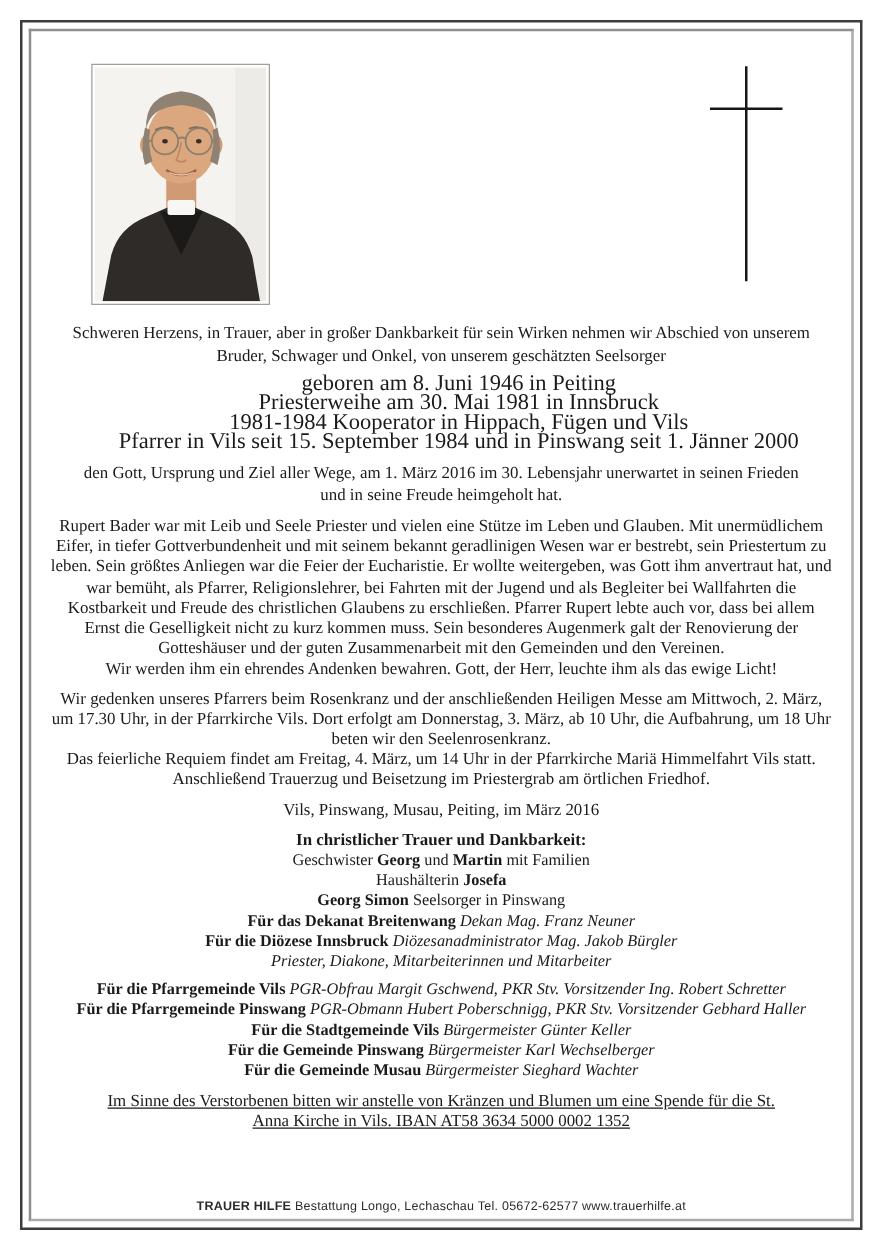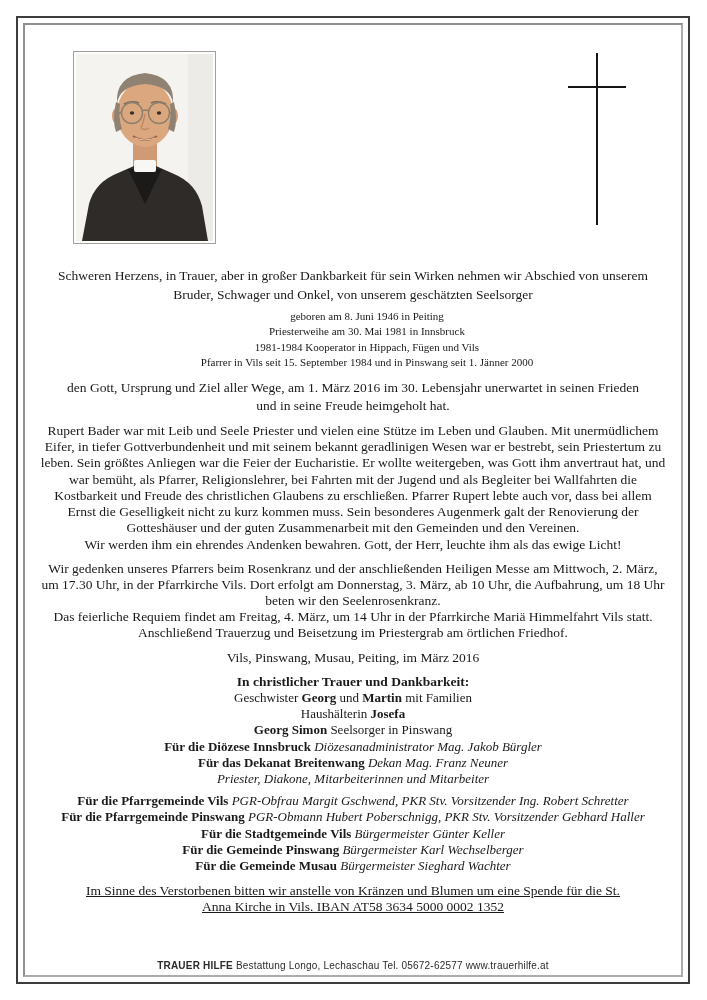--- a/index.html
+++ b/index.html
@@ -43,24 +43,24 @@
   .cross {
     position: absolute; left: 530px; top: 28px; width: 110px; height: 180px;
   }
   .cross-vertical {
     position: absolute; left: 41px; top: 0; width: 2px; height: 172px; background: #161616;
   }
   .cross-horizontal {
     position: absolute; left: 13px; top: 33px; width: 58px; height: 2px; background: #161616;
   }
   
-  .text-col { position: absolute; top: 230px; left: 0; right: 0; }
+  .text-col { position: absolute; top: 220px; left: 0; right: 0; }
   .intro   { margin: 12px auto 0; width: 600px; font-size: 13.5px; line-height: 18.5px; }
   .deceased-name { margin-top: 6px; font-size: 29px; line-height: 34px; letter-spacing: 0.5px; }
-  .life-dates { margin-top: 5px; font-size: 11px; line-height: 15.4px; padding-left: 28px; }
+  .life-dates { margin-top: 5px; font-size: 18px; line-height: 15.4px; padding-left: 28px; }
   .death-notice { margin: 8px auto 0; width: 575px; font-size: 13.5px; line-height: 18px; }
   .eulogy-block { margin: 8px auto 0; width: 627px; font-size: 13.5px; line-height: 16.3px; }
   .services-block { margin: 8px auto 0; width: 627px; font-size: 13.5px; line-height: 16px; }
   .dateline { margin-top: 9px; font-size: 13.5px; line-height: 16px; }
   .mourners-heading { margin-top: 7px; font-size: 13.5px; line-height: 17px; font-weight: bold; }
   .mourners-list { font-size: 13px; line-height: 16.2px; white-space: nowrap; }
   .mourners-list.second { margin-top: 6px; }
   .donation { margin: 9px auto 0; width: 565px; font-size: 13.5px; line-height: 16px; text-decoration: underline; }
   
   .n { font-weight: normal; font-style: normal; }
@@ -155,22 +155,22 @@
       </div>
 
       <div class="dateline">Vils, Pinswang, Musau, Peiting, im März 2016</div>
 
       <div class="mourners-heading">In christlicher Trauer und Dankbarkeit:</div>
 
       <div class="mourners-list">
           <div class="mourner-line"><span class="n">Geschwister </span><span class="b">Georg</span><span class="n"> und </span><span class="b">Martin</span><span class="n"> mit Familien</span></div>
           <div class="mourner-line"><span class="n">Haushälterin </span><span class="b">Josefa</span></div>
           <div class="mourner-line"><span class="b">Georg Simon</span><span class="n"> Seelsorger in Pinswang</span></div>
+          <div class="mourner-line"><span class="b">Für das Dekanat Breitenwang </span><span class="i">Dekan Mag. Franz Neuner</span></div>
           <div class="mourner-line"><span class="b">Für die Diözese Innsbruck </span><span class="i">Diözesanadministrator Mag. Jakob Bürgler</span></div>
-          <div class="mourner-line"><span class="b">Für das Dekanat Breitenwang </span><span class="i">Dekan Mag. Franz Neuner</span></div>
           <div class="mourner-line"><span class="i">Priester, Diakone, Mitarbeiterinnen und Mitarbeiter</span></div>
         </div>
 
       <div class="mourners-list second">
           <div class="mourner-line"><span class="b">Für die Pfarrgemeinde Vils </span><span class="i">PGR-Obfrau Margit Gschwend, PKR Stv. Vorsitzender Ing. Robert Schretter</span></div>
           <div class="mourner-line"><span class="b">Für die Pfarrgemeinde Pinswang </span><span class="i">PGR-Obmann Hubert Poberschnigg, PKR Stv. Vorsitzender Gebhard Haller</span></div>
           <div class="mourner-line"><span class="b">Für die Stadtgemeinde Vils </span><span class="i">Bürgermeister Günter Keller</span></div>
           <div class="mourner-line"><span class="b">Für die Gemeinde Pinswang </span><span class="i">Bürgermeister Karl Wechselberger</span></div>
           <div class="mourner-line"><span class="b">Für die Gemeinde Musau </span><span class="i">Bürgermeister Sieghard Wachter</span></div>
         </div>

